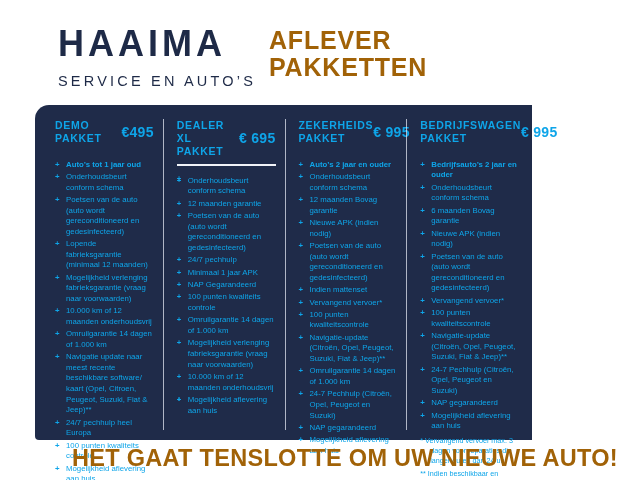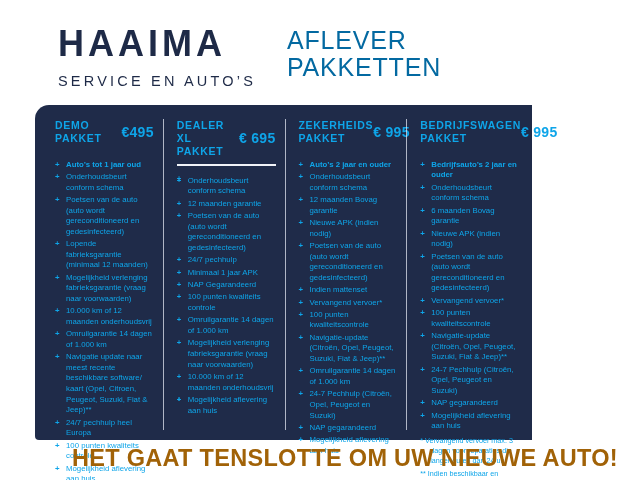--- a/index.html
+++ b/index.html
@@ -3,21 +3,21 @@
 <meta charset="utf-8">
 <style>
   html,body{margin:0;padding:0;}
   body{width:640px;height:480px;background:#ffffff;font-family:"Liberation Sans",sans-serif;overflow:hidden;}
   .page{position:relative;width:532px;height:480px;background:#ffffff;}
 
   
   .brand{position:absolute;left:58px;top:26px;color:#1e2a47;}
   .brand-name{font-size:36px;font-weight:bold;letter-spacing:4px;line-height:1;}
   .brand-sub{font-size:14.5px;letter-spacing:3.2px;margin-top:11px;color:#1e2a47;}
-  .main-title{position:absolute;left:287px;top:27px;color:#0369a1;font-weight:normal;font-size:25px;line-height:1.06;letter-spacing:0.8px;}
+  .main-title{position:absolute;left:269px;top:27px;color:#a16207;font-weight:bold;font-size:25px;line-height:1.06;letter-spacing:0.8px;}
 
   
   .panel{position:absolute;left:35px;top:105px;right:0;height:335px;background:#1f2b49;
          border-radius:14px 0 0 4px;display:flex;box-sizing:border-box;
          padding:14px 4px 10px 20px;color:#0ea5e9;}
   .col{flex:1 1 0;min-width:0;display:flex;flex-direction:column;padding:0 9px 0 0;}
   .col + .col{border-left:1px solid rgba(226,230,240,0.75);padding-left:13px;}
 
   .col-header{display:flex;justify-content:space-between;align-items:center;}
   .pkg-name{font-weight:bold;font-size:10.5px;letter-spacing:0.7px;line-height:1.22;}

